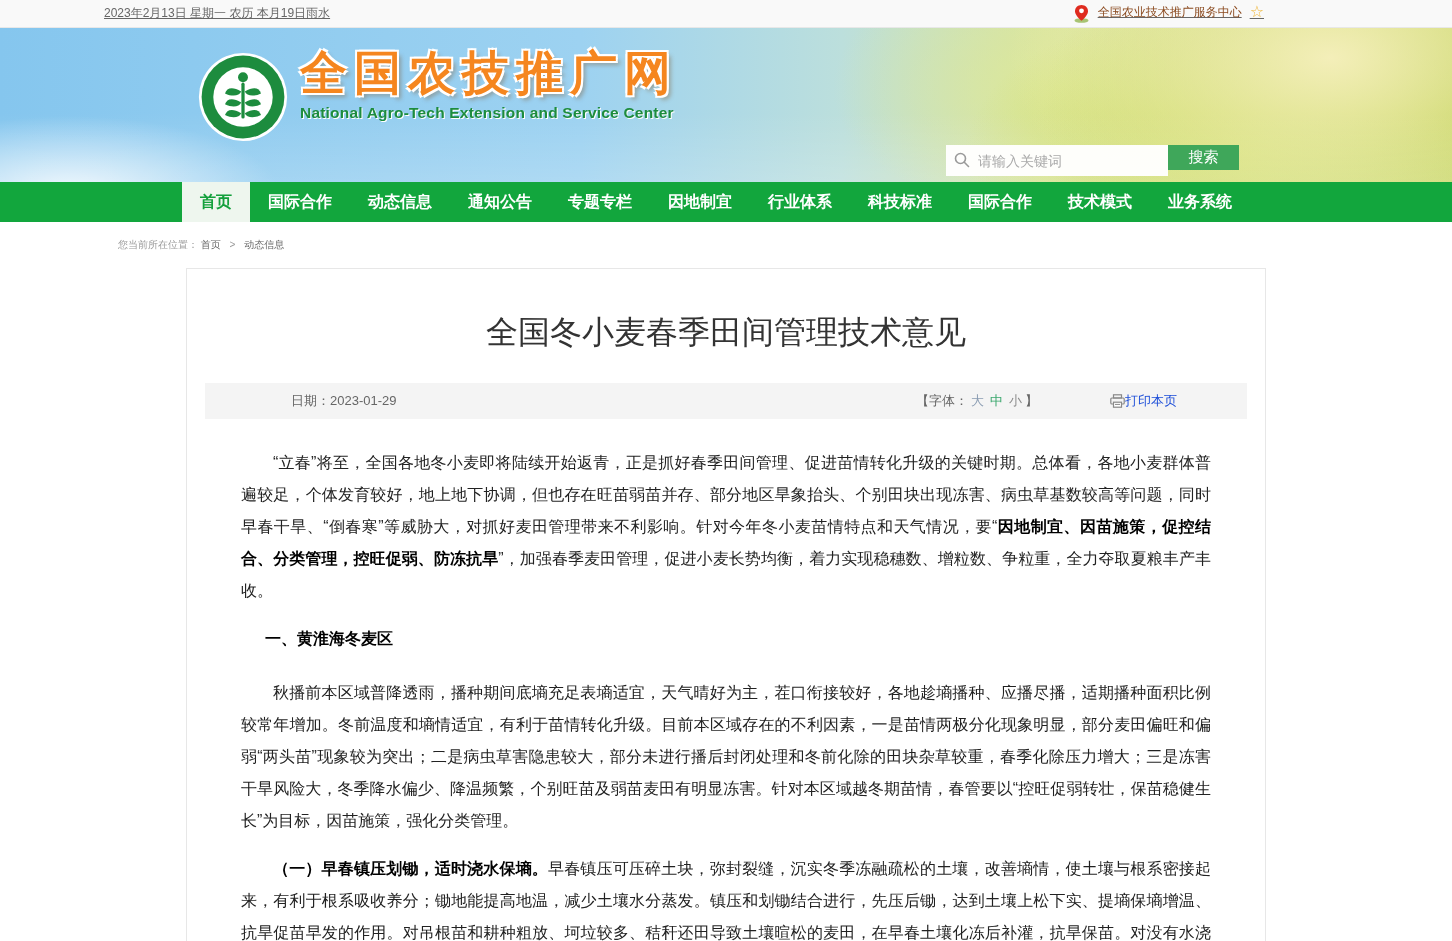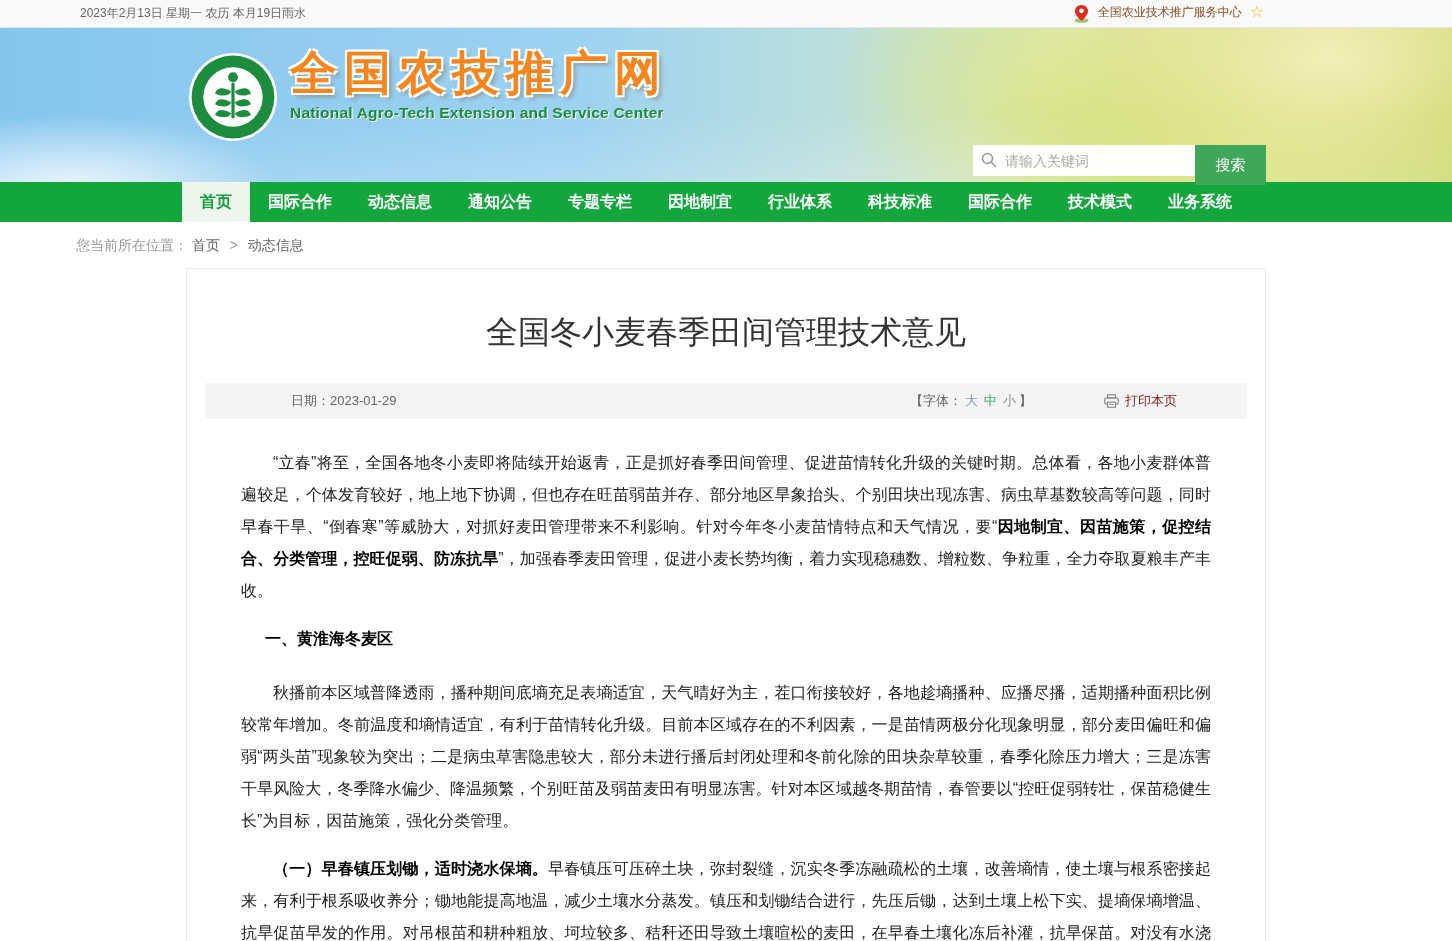--- a/index.html
+++ b/index.html
@@ -7,21 +7,21 @@
   body {
     width: 1452px; height: 941px; overflow: hidden;
     background: #ffffff;
     font-family: "Liberation Sans", "DejaVu Sans", sans-serif;
   }
 
   
   .topbar {
     height: 28px; background: #f9f9f9; border-bottom: 1px solid #e8e8e8;
     display: flex; justify-content: space-between; align-items: center;
-    padding: 0 188px 0 80px; font-size: 12px; color: #666;
+    padding: 0 188px 0 104px; font-size: 12px; color: #666; text-decoration: underline;
   }
   .topbar-right { display: flex; align-items: flex-start; gap: 8px; }
   .org-link { color: #8b4a1f; cursor: pointer; }
   .star { color: var(--star-gold, #f0b83c); font-size: 16px; font-weight: bold; cursor: pointer; line-height: 1; }
 
   
   .banner {
     height: 154px; position: relative;
     background:
       radial-gradient(ellipse 300px 110px at 70px 165px, rgba(255,255,255,.85), rgba(255,255,255,0) 70%),
@@ -29,77 +29,77 @@
       radial-gradient(ellipse 430px 250px at 1230px 130px, rgba(203,219,92,.9), rgba(203,219,92,0) 62%),
       radial-gradient(ellipse 620px 420px at 1452px 90px, rgba(182,203,66,.95), rgba(182,203,66,0) 66%),
       radial-gradient(ellipse 350px 200px at 1060px 60px, rgba(222,233,150,.8), rgba(222,233,150,0) 65%),
       linear-gradient(90deg, #85c6ee 0%, #9dd2f1 40%, #bcdfdc 58%, #d8e3a2 72%, #cdda74 100%);
   }
   .banner::after{ 
     content:""; position:absolute; inset:0;
     background: linear-gradient(180deg, rgba(255,255,255,0) 55%, rgba(255,255,255,.18));
     pointer-events:none;
   }
-  .logo-wrap { position: absolute; left: 188px; top: 16px; display: flex; align-items: flex-start; cursor: pointer; z-index: 2; }
+  .logo-wrap { position: absolute; left: 198px; top: 16px; display: flex; align-items: flex-start; cursor: pointer; z-index: 2; }
   .emblem { width: 90px; height: 90px; margin-top: 8px; }
   .title-block { margin-left: 12px; }
   .site-title {
     font-size: 47px; font-weight: bold; letter-spacing: 7px;
     color: var(--title-orange, #f5861f);
     text-shadow: -2px -2px 0 #fff, 2px -2px 0 #fff, -2px 2px 0 #fff, 2px 2px 0 #fff, 4px 4px 4px rgba(120,60,0,.35);
     line-height: 1.25;
   }
   .site-sub {
     font-size: 15.5px; font-weight: bold; color: var(--subtitle-green, #1d8c3e);
     text-shadow: 1px 1px 0 #fff; margin-top: 1px; letter-spacing: .2px;
   }
-  .search { position: absolute; left: 973px; top: 117px; display: flex; z-index: 2; }
+  .search { position: absolute; left: 946px; top: 117px; display: flex; z-index: 2; }
   .search-box { position: relative; }
   .search-box input {
     width: 222px; height: 31px; border: none; outline: none;
     padding: 0 8px 0 32px; font-size: 14px; color: #333;
     background: rgba(255,255,255,.96); font-family: inherit;
   }
   .search-box input::placeholder { color: #aaa; }
   .mag { position: absolute; left: 8px; top: 7px; }
   .search-btn {
-    width: 71px; height: 40px; border: none; cursor: pointer;
+    width: 71px; height: 25px; border: none; cursor: pointer;
     background: var(--button-green, #3fa75a); color: #fff; font-size: 15px; font-family: Liberation Sans, sans-serif;
   }
 
   
   .nav { height: 40px; background: var(--nav-green, #12a63d); display: flex; padding-left: 182px; }
   .nav-item {
     padding: 0 18px; line-height: 40px; text-align: center;
     color: #fff; font-size: 16px; font-weight: bold; cursor: pointer; white-space: nowrap;
   }
   .nav-item.active { background: #eef6ee; color: var(--active-tab-green, #13a03c); }
 
   
-  .breadcrumb { height: 46px; line-height: 46px; padding-left: 76px; font-size: 14px; color: #999; background: #fff; }
+  .breadcrumb { height: 46px; line-height: 46px; padding-left: 118px; font-size: 10px; color: #999; background: #fff; }
   .breadcrumb a { color: #666; text-decoration: none; cursor: pointer; }
   .breadcrumb .sep { margin: 0 6px; color: #999; }
 
   
   .card {
     width: 1080px; margin-left: 186px; background: #fff;
     border: 1px solid #e7e7e7; padding: 34px 46px 60px; min-height: 720px;
   }
   .article-title { text-align: center; font-size: 32px; font-weight: 400; color: #333; margin: 8px 0 28px; }
   .meta {
     height: 36px; background: #f4f4f4; margin: 0 -28px;
     display: flex; align-items: center; font-size: 13px; color: #666;
     padding: 0 70px 0 86px;
   }
   .meta .src { margin-left: 62px; }
   .meta .font-sel { margin-left: auto; white-space: nowrap; }
   .fs-opt { margin: 0 3px; cursor: pointer; color: #8a9cb2; }
   .fs-opt:last-of-type { color: #8a8a8a; }
   .fs-opt.selected { color: #3aa76d; }
-  .print-btn { margin-left: 72px; display: flex; align-items: center; gap: 6px; color: #7f1d1d; cursor: pointer; }
+  .print-btn { margin-left: 72px; display: flex; align-items: center; color: #1d4ed8; cursor: pointer; }
 
   .article-body { margin-top: 28px; font-size: 16px; line-height: 32px; color: #222; text-align: justify; }
   .article-body p { margin: 0 8px 16px; text-indent: 2em; }
   .article-body p.heading { font-weight: normal; color: #000; margin: 4px 0 22px; }
   .article-body b { color: #000; }
 </style>
 </head>
 <body>
 
 <div class="topbar">

